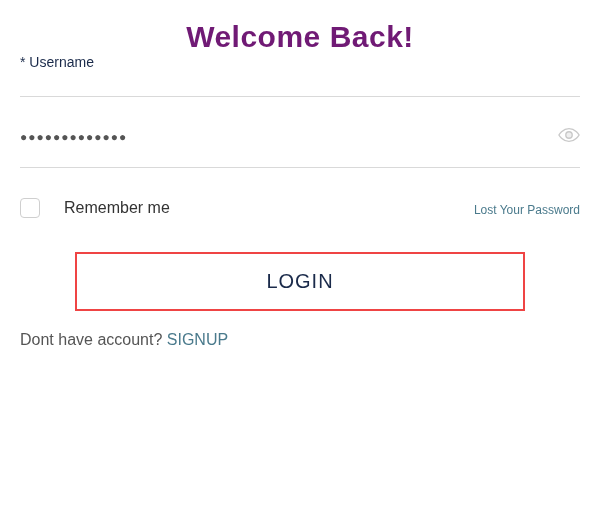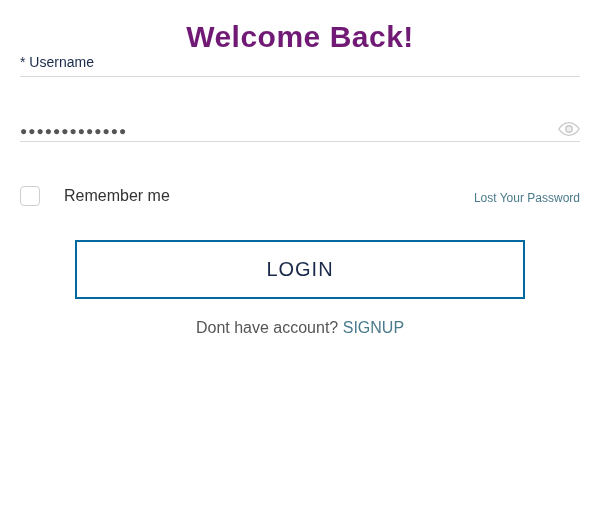--- a/index.html
+++ b/index.html
@@ -15,23 +15,23 @@
       padding: 20px 20px 0 20px;
     }
     .page-title {
       text-align: center;
       font-size: 30px;
       font-weight: 700;
       color: #701a75;
       letter-spacing: 0.5px;
     }
     .field-group {
-      margin-bottom: 44px;
+      margin-bottom: 30px;
       border-bottom: 1px solid #d9d9d9;
-      padding-bottom: 0;
+      padding-bottom: 20px;
       position: relative;
     }
     .field-label {
       font-size: 14px;
       color: #1a2a4a;
       margin-bottom: 6px;
       display: block;
     }
     .field-input {
       border: none;
@@ -88,28 +88,27 @@
       width: 140px;
     }
     .login-btn {
       display: block;
       width: 450px;
       margin: 0 auto;
       padding: 16px 0;
       text-align: center;
       font-size: 20px;
       color: #1a2a4a;
-      border: 2px solid #0369a1;
+      border: 2px solid #ef4444;
       background: #fff;
       letter-spacing: 1px;
       cursor: pointer;
       font-family: inherit;
     }
     .signup-row {
-      text-align: center;
       margin-top: 20px;
       font-size: 16px;
       color: #555;
     }
     .signup-link {
       color: #4a7a8c;
       cursor: pointer;
     }
   </style>
 </head>

